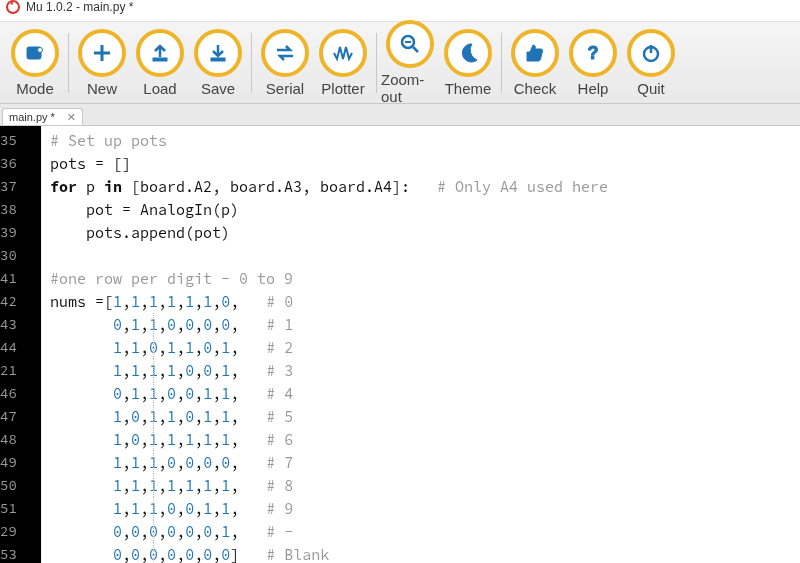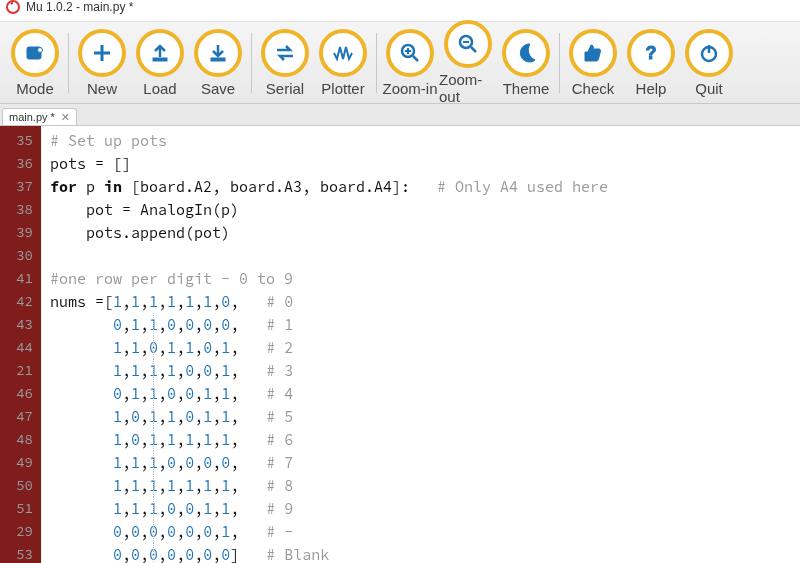--- a/index.html
+++ b/index.html
@@ -77,33 +77,32 @@
   }
   .tab {
     background: #fff;
     border: 1px solid #c8c8c8;
     border-bottom: none;
     border-radius: 3px 3px 0 0;
     padding: 2px 6px;
     font-size: 11px;
     display: flex;
     align-items: center;
-    gap: 6px;
+    gap: 12px;
   }
   .tab-close { color: #888; cursor: pointer; font-size: 11px; line-height: 1; }
   .editor {
     display: flex;
     background: #fff;
     height: calc(563px - 22px - 82px - 22px);
     overflow: hidden;
   }
   .gutter {
     width: 42px;
-    text-align: right;
-    background: #7f1d1d;
+    background: #000000;
     color: #999;
     font-family: "Source Code Pro", Consolas, monospace;
     font-size: 14px;
     padding-top: 3px;
     border-right: 1px solid #eee;
     user-select: none;
   }
   .gutter div { padding-right: 8px; height: 23px; line-height: 23px; }
   .code {
     flex: 1;
@@ -186,30 +185,20 @@
   <div class="tb-btn">
     <div class="tb-circle">
       <svg viewBox="0 0 24 24">
           <path d="M3 12l3 6 3-12 3 12 3-12 3 12 3-6" stroke-width="2" fill="none"></path>
         </svg>
     </div>
     <span class="tb-lbl">Plotter</span>
   </div>
   <div class="sep"></div>
 
-  <div class="tb-btn">
-    <div class="tb-circle">
-      <svg viewBox="0 0 24 24">
-          <circle cx="10" cy="10" r="6" fill="none" stroke-width="2.5"></circle>
-          <path d="M15 15l5 5" stroke-width="2.5"></path>
-          <path d="M10 7v6M7 10h6" stroke-width="2"></path>
-        </svg>
-    </div>
-    <span class="tb-lbl">Zoom-in</span>
-  </div>
   <div class="tb-btn">
     <div class="tb-circle">
       <svg viewBox="0 0 24 24">
           <circle cx="10" cy="10" r="6" fill="none" stroke-width="2.5"></circle>
           <path d="M15 15l5 5" stroke-width="2.5"></path>
           <path d="M7 10h6" stroke-width="2"></path>
         </svg>
     </div>
     <span class="tb-lbl">Zoom-out</span>
   </div>

